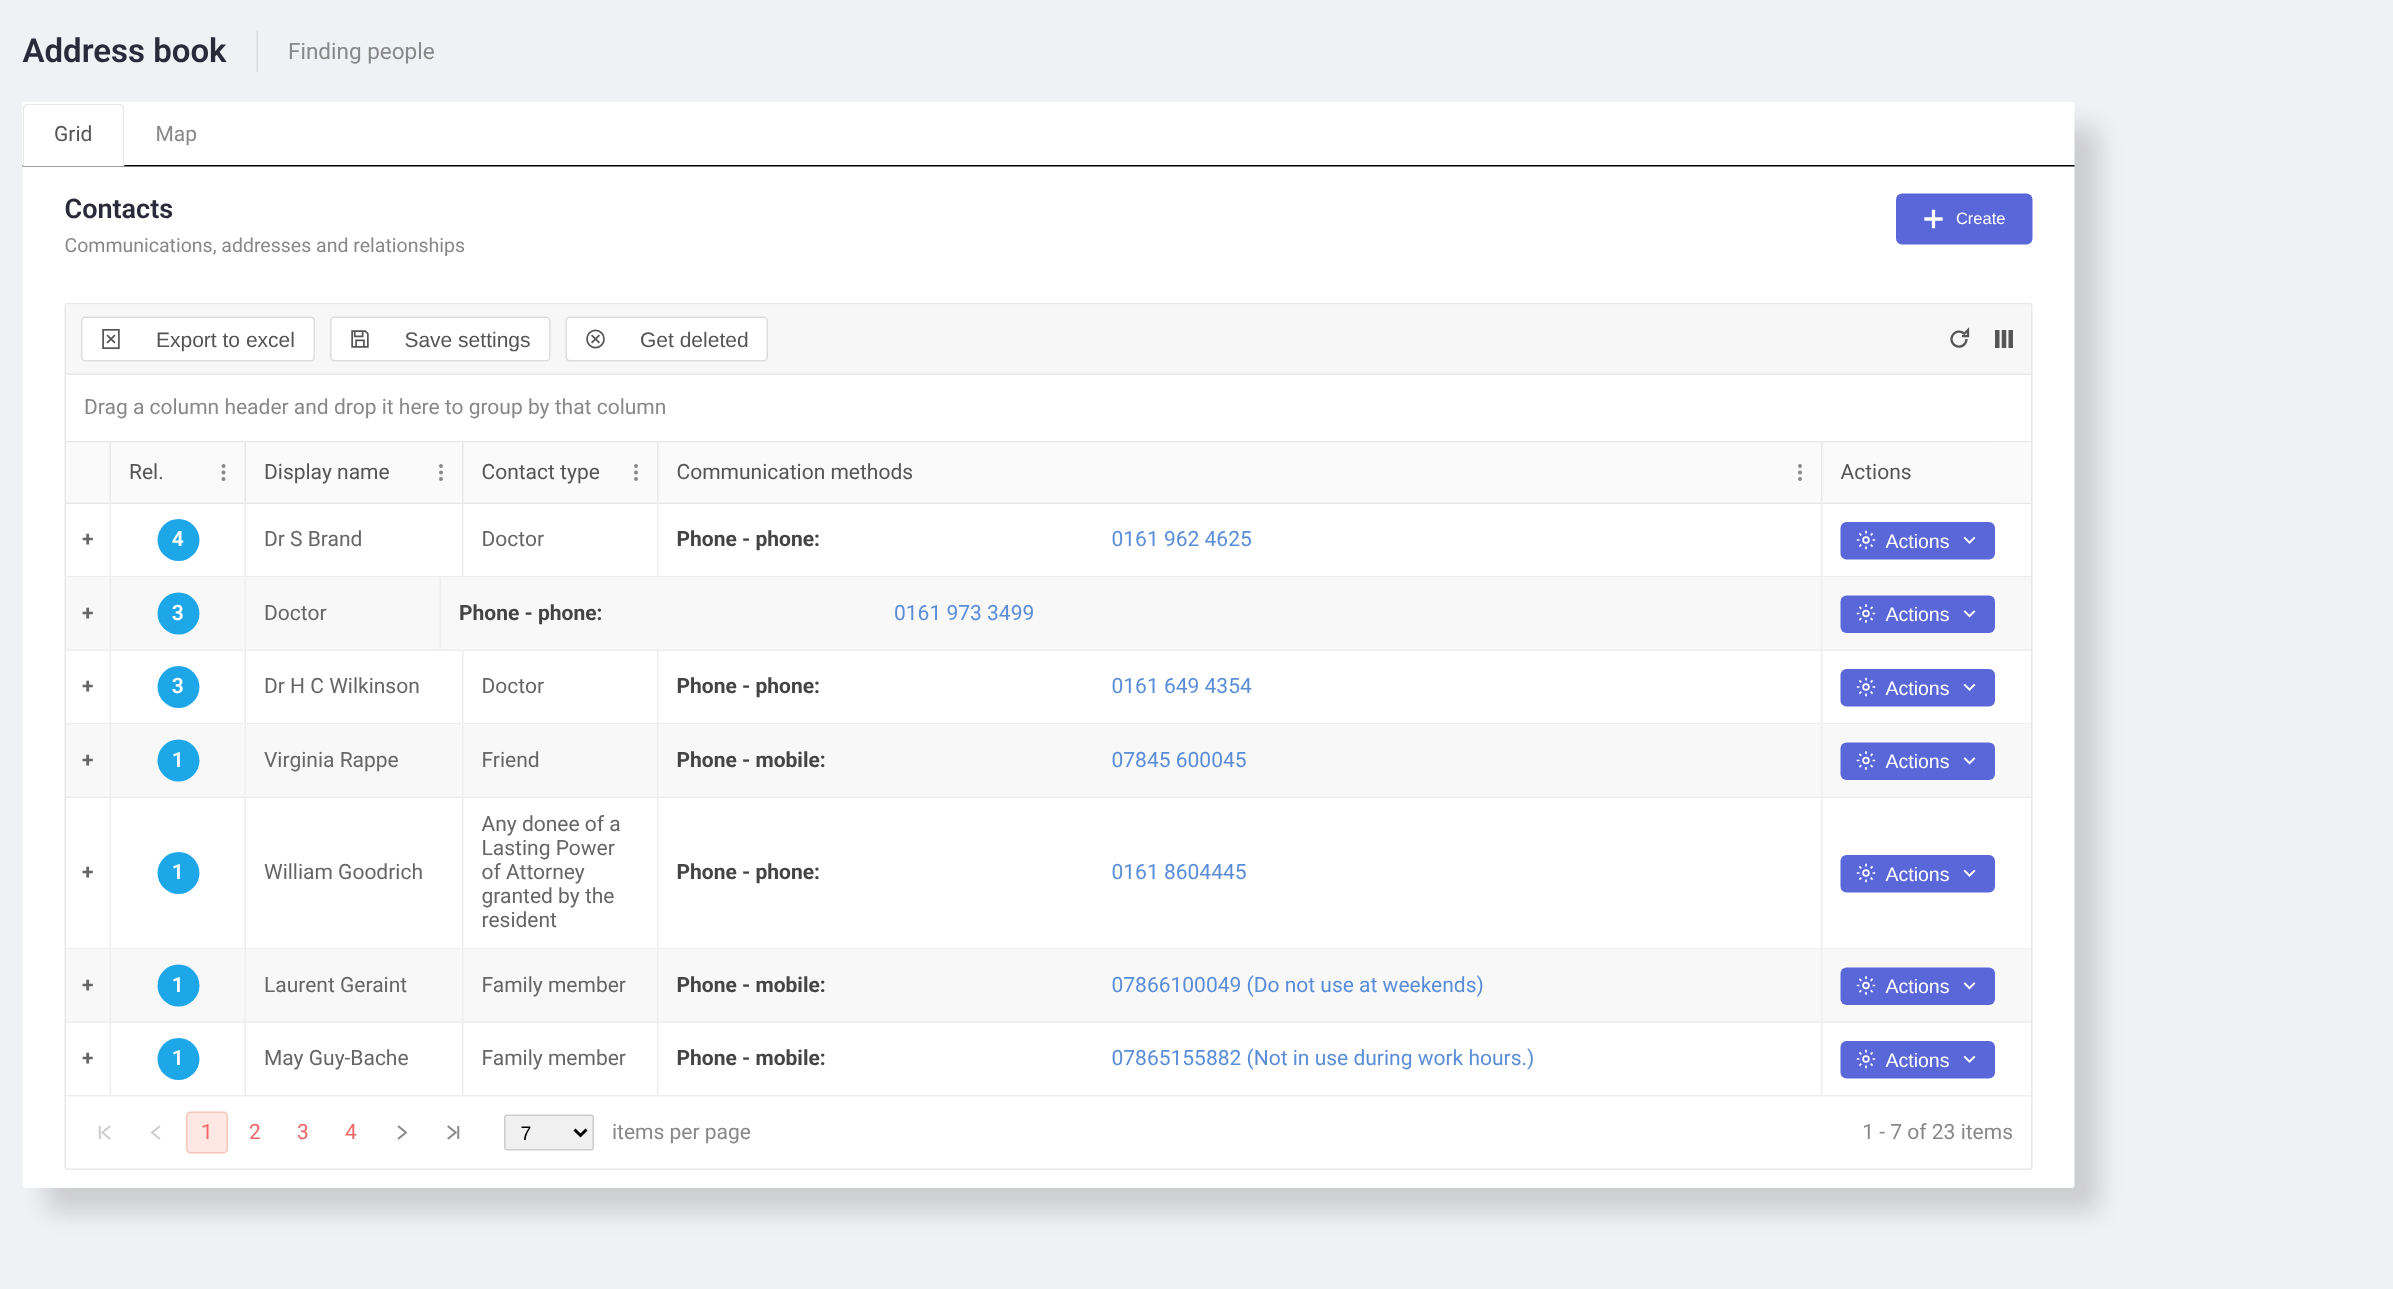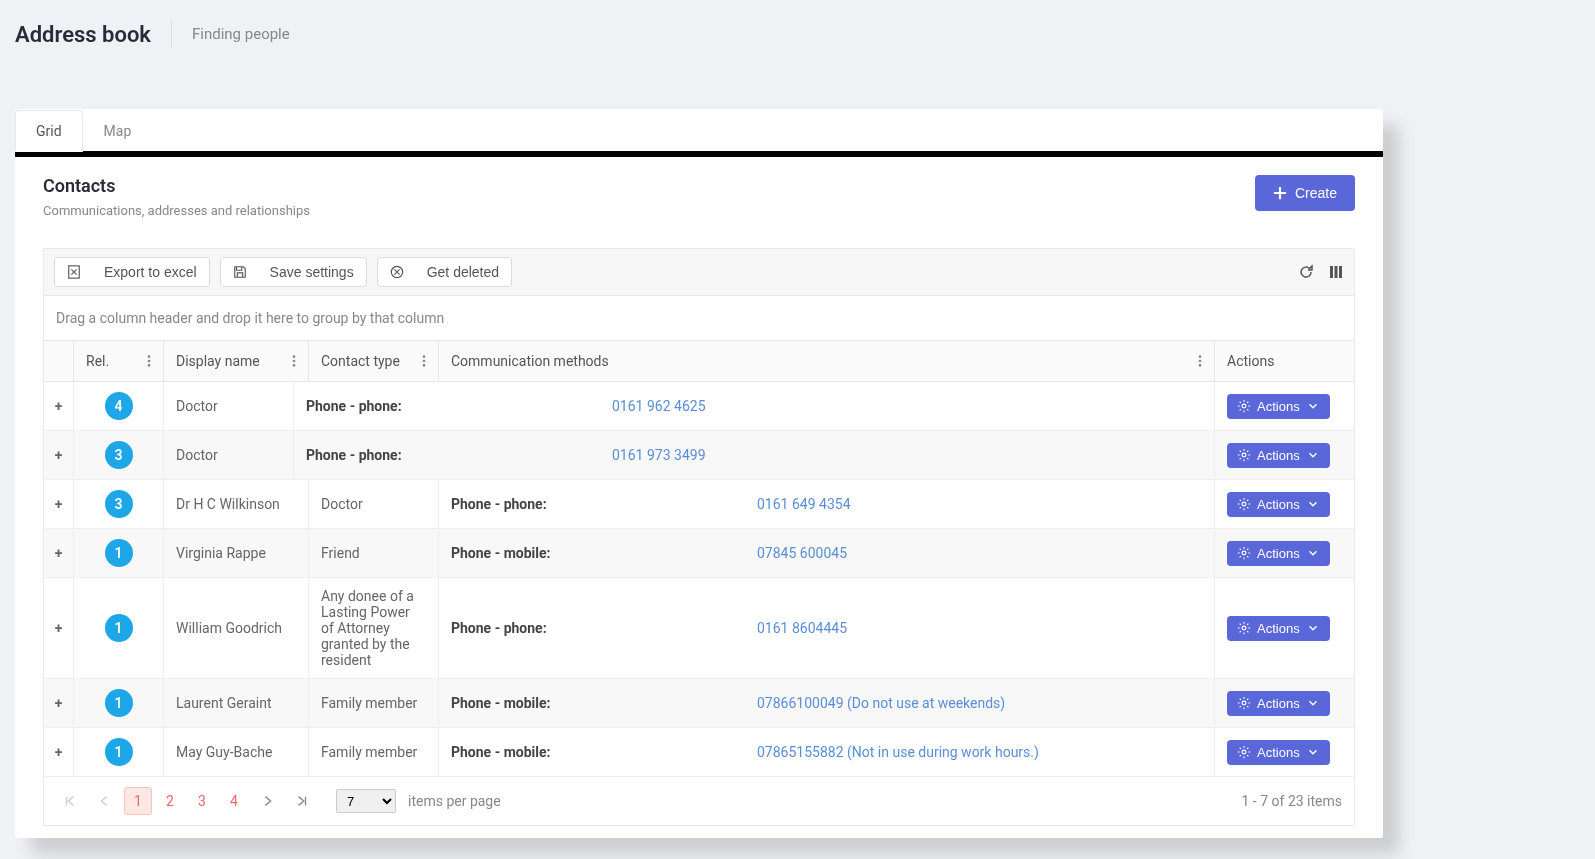--- a/index.html
+++ b/index.html
@@ -3,29 +3,29 @@
 <meta charset="utf-8">
 <style>
 * { box-sizing: border-box; margin: 0; padding: 0; }
 body { font-family: -apple-system, BlinkMacSystemFont, 'Segoe UI', Roboto, sans-serif; background: #f0f1f4; color: #4a4a4a; font-size: 14px; }
 .page { width: 1398px; height: 859px; position: relative; }
 .header { display: flex; align-items: center; padding: 20px 15px; gap: 20px; }
 .page-title { font-size: 22px; font-weight: 600; color: #2a2a3a; }
 .vdiv { width: 1px; height: 28px; background: #ddd; }
 .subtitle { font-size: 15px; color: #888; }
 .card { background: #fff; margin: 0 15px 15px 15px; border-radius: 2px; box-shadow: 16px 16px 16px rgba(0,0,0,0.15); padding-bottom: 12px; }
-.tabs { display: flex; border-bottom: 6px solid #000000; padding: 0 0 0 0; margin-top: 41px; }
+.tabs { display: flex; border-bottom: 1px solid #000000; padding: 0 0 0 0; }
 .tab { padding: 12px 20px; color: #888; cursor: pointer; border: 1px solid transparent; position: relative; top: 1px; border-radius: 4px 4px 0 0; }
 .tab.active { color: #555; border: 1px solid #e8e8e8; border-bottom: 1px solid #fff; background: #fff; }
 .inner { margin: 18px 28px 0 28px; border: 1px solid #e8e8e8; border-radius: 2px; }
 .section-head { display: flex; justify-content: space-between; align-items: flex-start; padding: 0 0 12px 0; margin: 0 28px 0 28px; }
 .section-titles { padding-top: 0; }
 .section-title { font-size: 18px; font-weight: 600; color: #2a2a3a; margin-bottom: 7px; }
 .section-sub { font-size: 13px; color: #888; }
-.btn-create { background: #5a67d8; color: #fff; border: none; padding: 10px 18px; border-radius: 4px; font-size: 14px; display: flex; align-items: center; gap: 8px; cursor: pointer; }
+.btn-create { background: #5a67d8; color: #fff; border: none; padding: 10px 18px; border-radius: 4px; font-size: 11px; display: flex; align-items: center; gap: 8px; cursor: pointer; }
 .btn-create svg { width: 14px; height: 14px; }
 .toolbar { display: flex; align-items: center; gap: 10px; padding: 8px 10px; background: #f7f7f8; border-bottom: 1px solid #e8e8e8; }
 .tool-btn { background: #fff; border: 1px solid #ddd; padding: 6px 12px; border-radius: 3px; font-size: 14px; color: #555; display: flex; align-items: center; gap: 23px; cursor: pointer; }
 .tool-icons { margin-left: auto; display: flex; gap: 14px; }
 .tool-icon { width: 16px; height: 16px; cursor: pointer; fill: #555; }
 .grouping-row { padding: 14px 12px; color: #888; font-size: 14px; border-bottom: 1px solid #e8e8e8; }
 .grid-head { display: flex; background: #fafafa; border-bottom: 1px solid #e8e8e8; }
 .col { padding: 12px 12px; border-right: 1px solid #e8e8e8; display: flex; align-items: center; font-size: 14px; color: #555; }
 .col-expand { width: 30px; justify-content: center; }
 .col-rel { width: 90px; }
@@ -36,21 +36,21 @@
 .col-scroll { width: 12px; border-right: none; background: #fafafa; }
 .colhead-label { flex: 1; }
 .col-menu { width: 4px; height: 14px; cursor: pointer; }
 .grid-row { display: flex; border-bottom: 1px solid #eee; }
 .grid-row.alt { background: #f8f8f9; }
 .cell { padding: 10px 12px; border-right: 1px solid #eee; display: flex; align-items: center; font-size: 14px; color: #666; }
 .cell-expand { width: 30px; justify-content: center; font-weight: bold; cursor: pointer; }
 .cell-rel { width: 90px; justify-content: center; }
 .cell-name { width: 145px; }
 .cell-type { width: 130px; }
-.cell-comm { flex: 1; gap: 16px; }
+.cell-comm { flex: 1; gap: 0; }
 .cell-actions { width: 115px; border-right: none; justify-content: flex-start; }
 .cell-scroll { width: 12px; border-right: none; }
 .badge { width: 28px; height: 28px; border-radius: 50%; background: #1ea7e8; color: #fff; display: flex; align-items: center; justify-content: center; font-weight: 600; font-size: 14px; }
 .comm-label { font-weight: 700; color: #444; width: 290px; display: inline-block; }
 .comm-link { color: #5a8dd8; cursor: pointer; }
 .actions-btn { background: #5a67d8; color: #fff; border: none; padding: 5px 10px; border-radius: 4px; font-size: 13px; display: flex; align-items: center; gap: 6px; cursor: pointer; }
 .actions-btn svg { width: 12px; height: 12px; }
 .pager { display: flex; align-items: center; padding: 10px 12px; gap: 6px; }
 .pager-btn { width: 28px; height: 28px; display: flex; align-items: center; justify-content: center; border-radius: 3px; cursor: pointer; color: #888; }
 .pager-btn.disabled { color: #ccc; cursor: default; }
@@ -166,20 +166,21 @@
           </div>
           <div class="col col-scroll"></div>
         </div>
 
         <div id="grid-body">
             <div class="grid-row">
               <div class="cell cell-expand">+</div>
               <div class="cell cell-rel">
                 <div class="badge">4</div>
               </div>
+              <div class="cell cell-name">Dr S Brand</div>
               <div class="cell cell-type">Doctor</div>
               <div class="cell cell-comm">
                 <span class="comm-label">Phone - phone:</span>
                 <span class="comm-link">0161 962 4625</span>
               </div>
               <div class="cell cell-actions">
                 <button class="actions-btn">
                   <svg class="icon" viewBox="0 0 16 16">
                     <circle cx="8" cy="8" r="2.2" fill="none" stroke="#fff" stroke-width="1.3"></circle>
                     <path d="M8 1v2M8 13v2M1 8h2M13 8h2M3 3l1.4 1.4M11.6 11.6L13 13M13 3l-1.4 1.4M4.4 11.6L3 13" stroke="#fff" stroke-width="1.3"></path>

